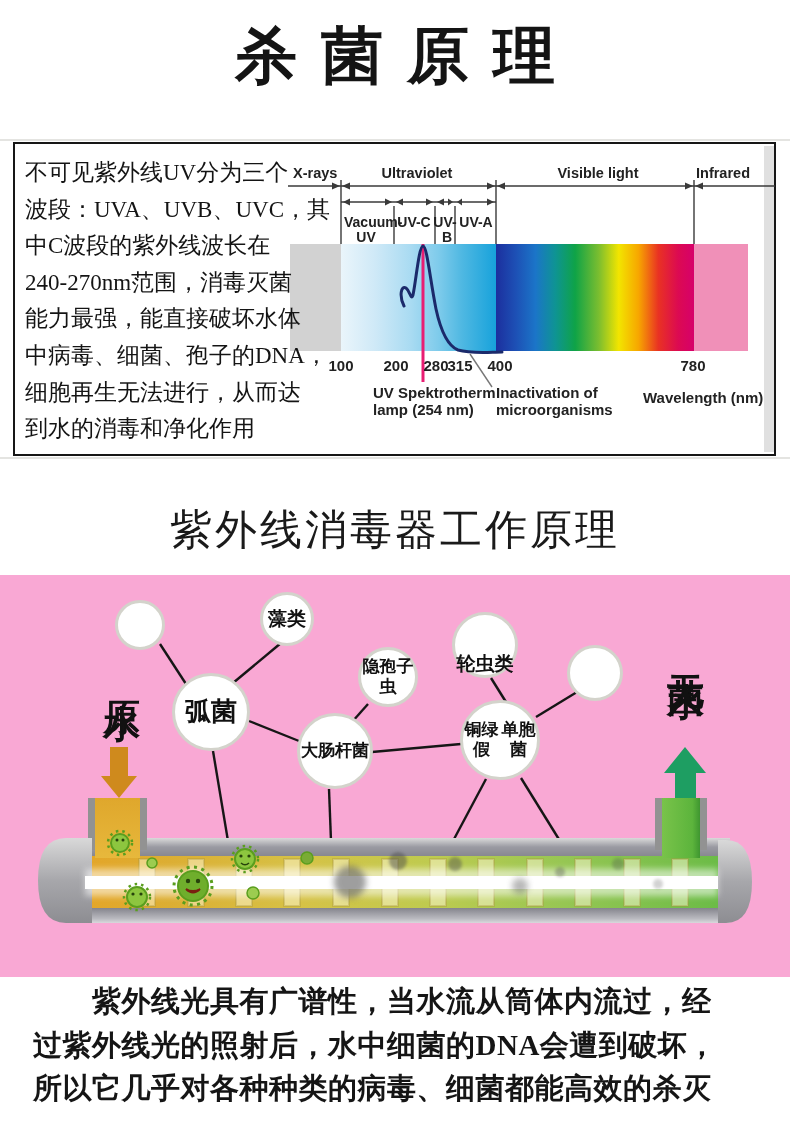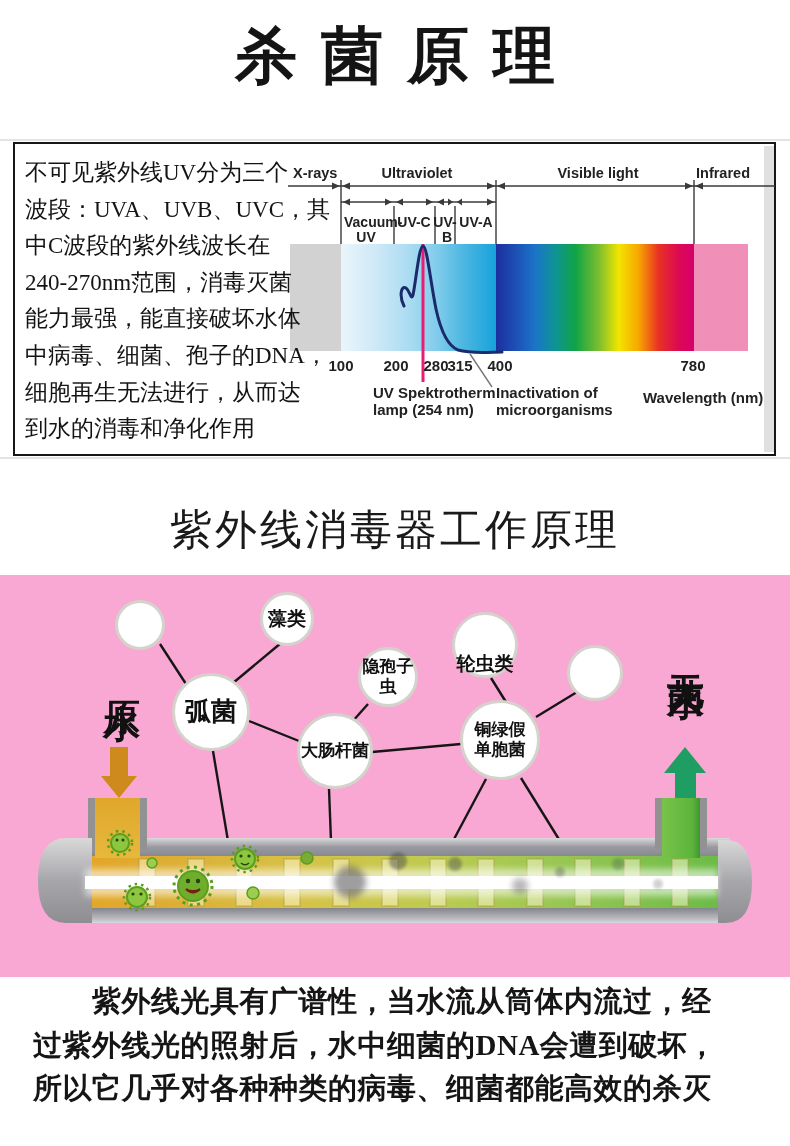--- a/index.html
+++ b/index.html
@@ -318,21 +318,21 @@
     <div class="bubble" style="left:172px;top:98px;width:78px;height:78px;font-size:26px;">
       <span>弧菌</span>
     </div>
     <div class="bubble" style="left:358px;top:72px;width:60px;height:60px;font-size:17px;justify-content:center;">
       <span>隐孢子虫</span>
     </div>
     <div class="bubble" style="left:452px;top:37px;width:66px;height:66px;font-size:19px;align-items:flex-end;">
       <span>轮虫类</span>
     </div>
     <div class="bubble" style="left:567px;top:70px;width:56px;height:56px;"></div>
-    <div class="bubble" style="left:460px;top:125px;width:80px;height:80px;font-size:17px;flex-direction:column;">
+    <div class="bubble" style="left:460px;top:125px;width:80px;height:80px;font-size:17px;flex-direction:row;">
       <span>铜绿假</span>
       <span>单胞菌</span>
     </div>
     <div class="bubble" style="left:297px;top:138px;width:76px;height:76px;font-size:17px;">
       <span>大肠杆菌</span>
     </div>
 
     <div class="flow-label" style="left:96px;top:96px;">原水</div>
     <div class="flow-label" style="left:660px;top:70px;">无菌水</div>
   </div>

